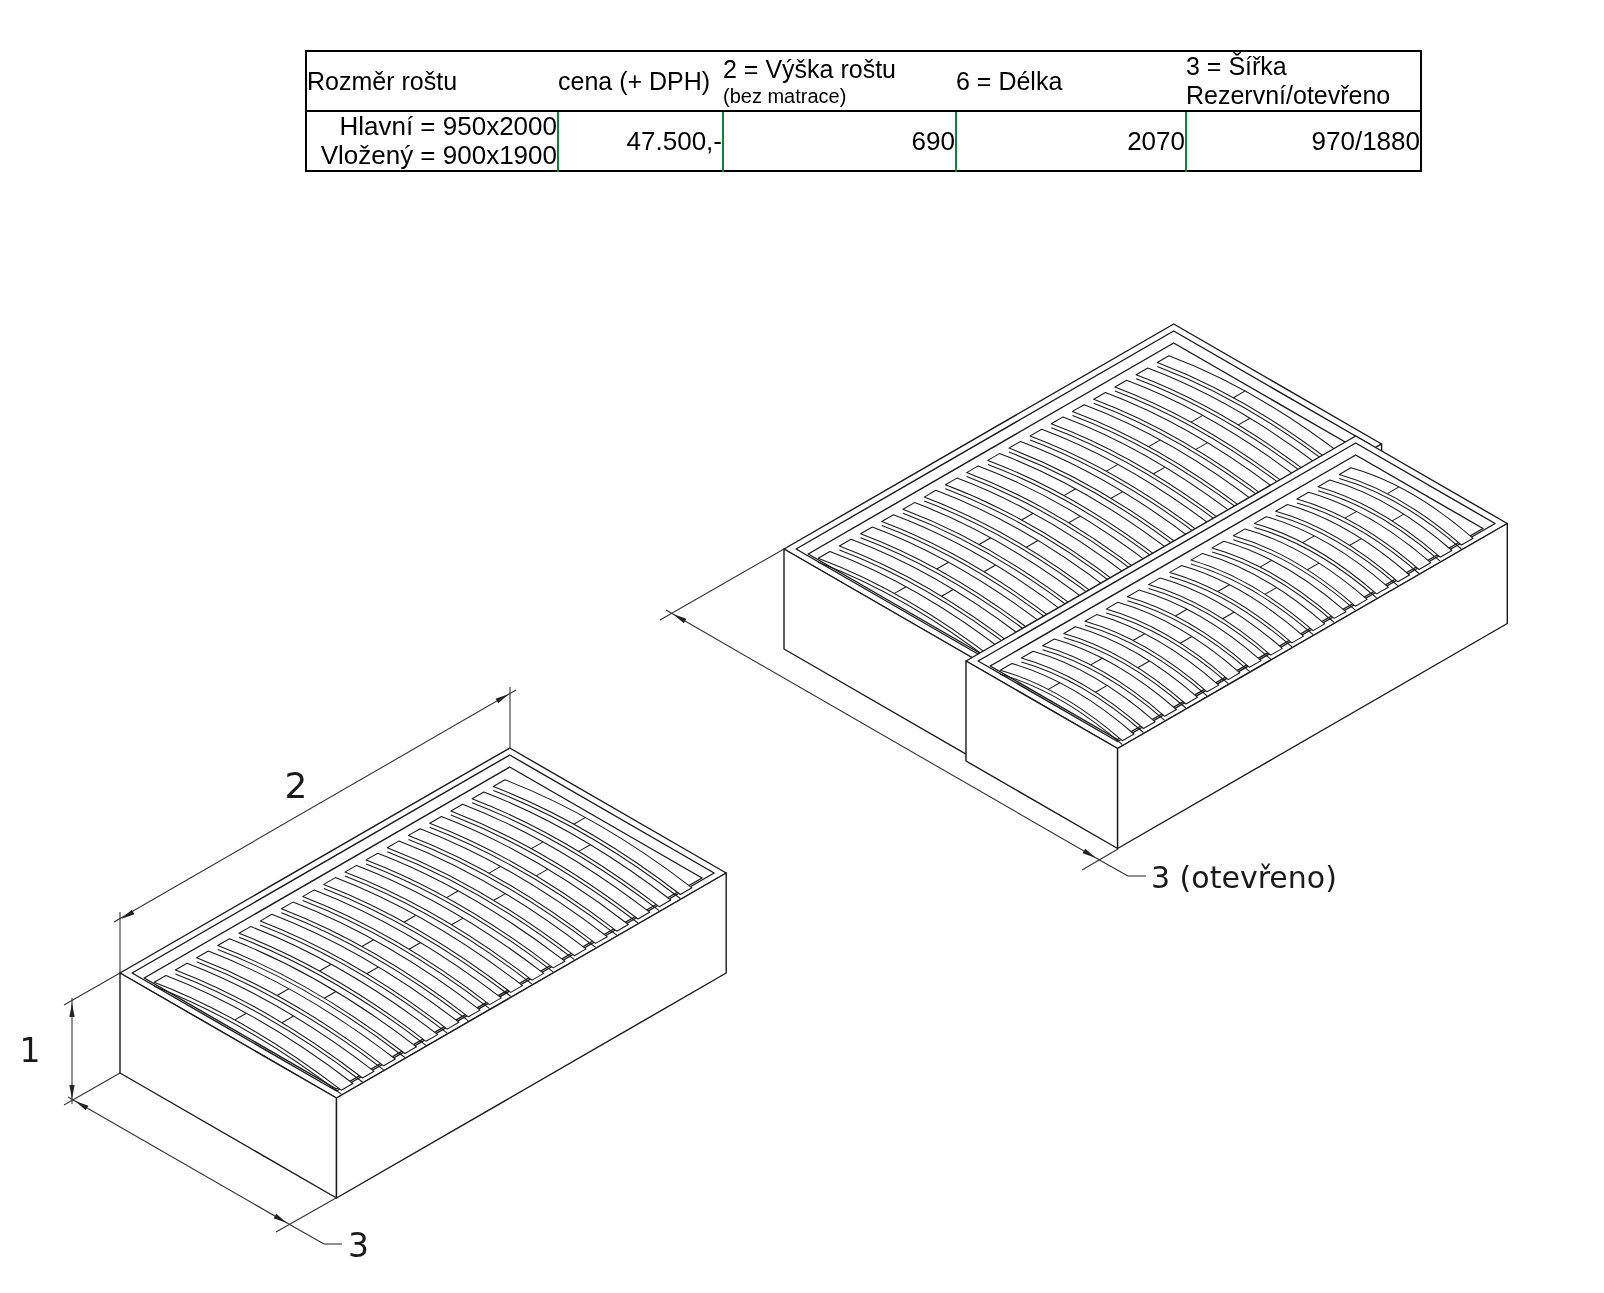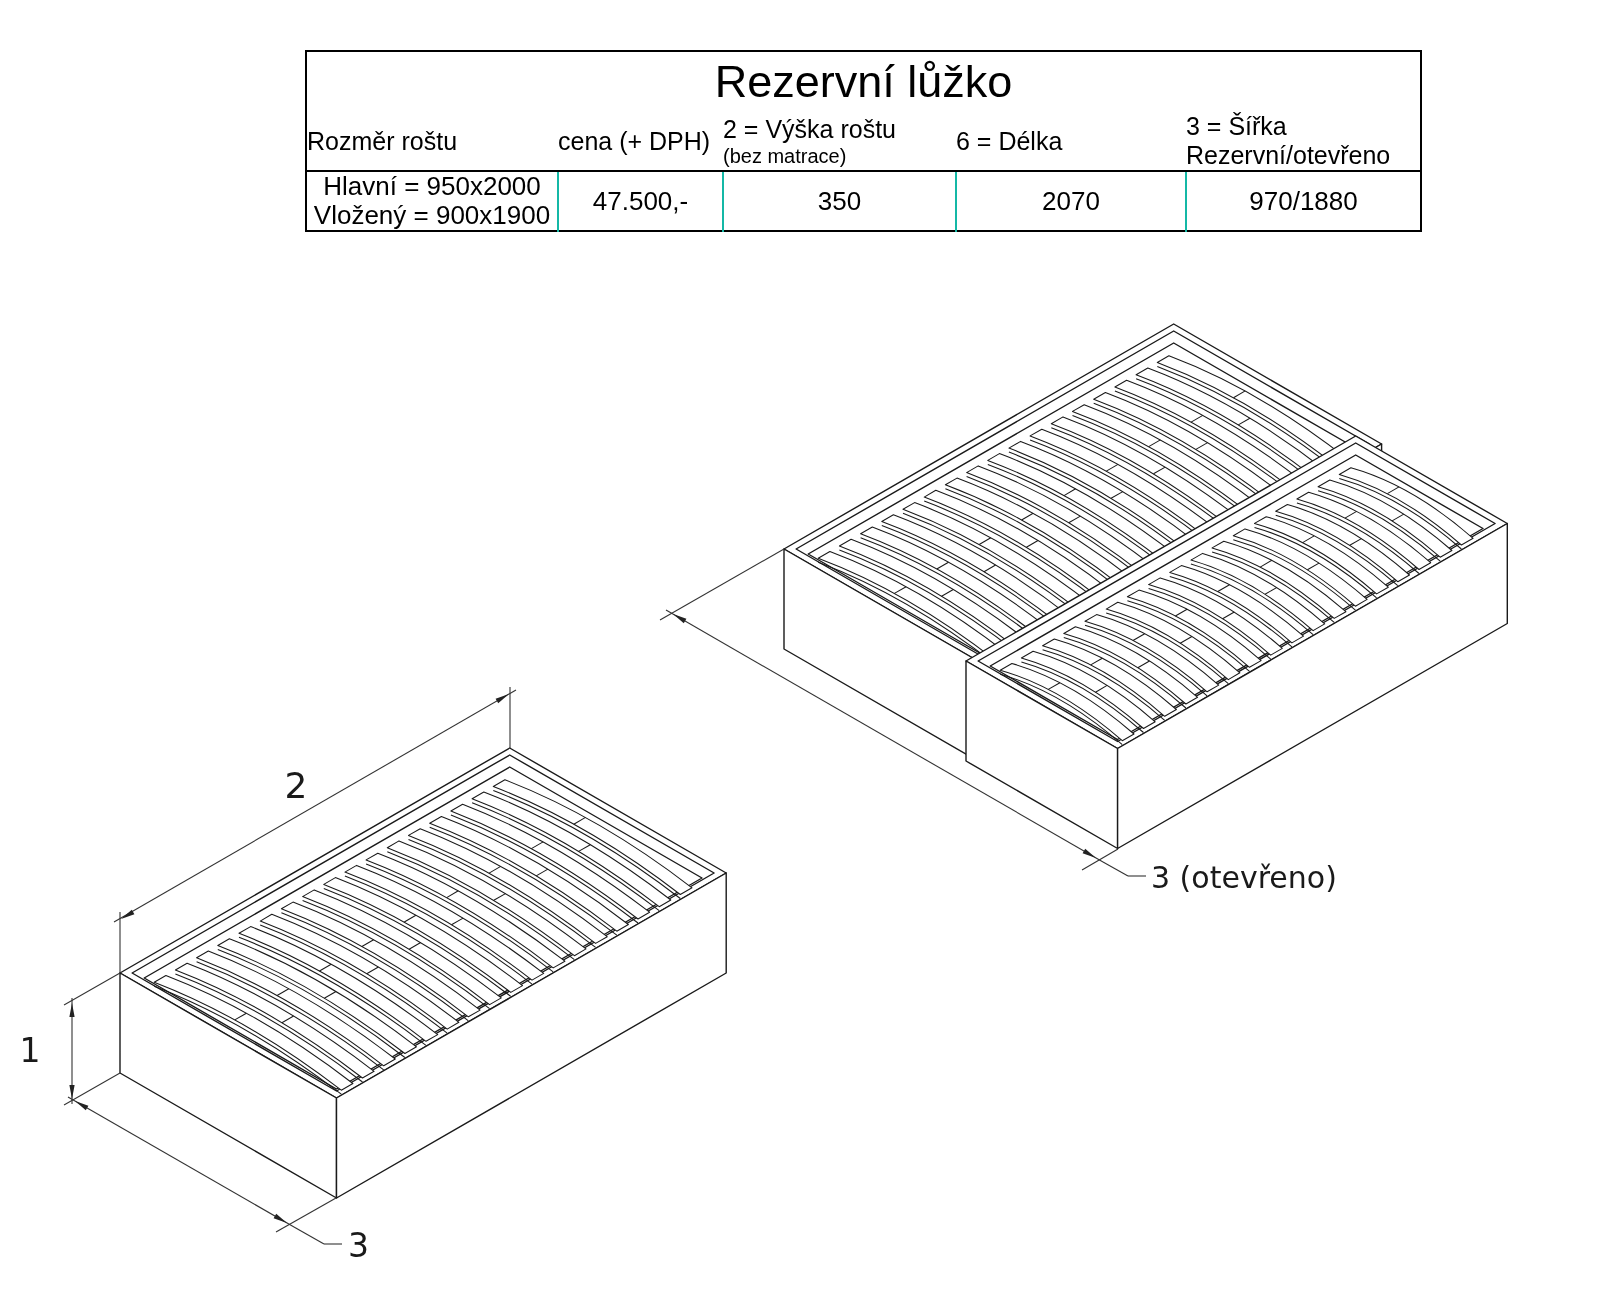--- a/index.html
+++ b/index.html
@@ -13,22 +13,22 @@
   td.titlecell{height:61px;text-align:center;font-size:45px;line-height:58px;
                border-bottom:2px solid #000;}
   tr.hdr td{height:59px;font-size:25px;border-bottom:2px solid #000;}
   td.dotted{border:2px dotted #000;border-bottom:2px solid #000;}
   td.h0{padding-left:10px;}
   td.h1{vertical-align:bottom;padding-left:8px;padding-bottom:8px;}
   td.h2{padding-left:8px;}
   td.h2 .sub{display:block;font-size:20px;margin-top:1px;}
   td.h3{padding-left:8px;}
   td.h4{padding-left:8px;line-height:29px;margin-left:34px;}
-  tr.datarow td{height:58px;font-size:26px;text-align:center;}
-  tr.datarow td + td{border-left:2px solid #14b8a6;}
+  tr.datarow td{height:58px;font-size:26px;text-align:right;}
+  tr.datarow td + td{border-left:2px solid #15803d;}
   td.d0{text-align:right;padding-right:8px;line-height:29px;font-size:26px;}
   
   svg#diagram{position:absolute;left:0;top:0;}
   .f{fill:#fff;stroke:#1a1a1a;stroke-width:1.4;stroke-linejoin:round;}
   .l{fill:none;stroke:#1a1a1a;stroke-width:1.4;stroke-linejoin:round;}
   .s{stroke-width:1.05;}
   .d{fill:none;stroke:#333;stroke-width:1.1;}
   .ah{fill:#222;stroke:none;}
   .dimtxt{font-family:"DejaVu Sans",sans-serif;fill:#1a1a1a;}
   .t33{font-size:33px;} .t36{font-size:36px;} .t30{font-size:30px;}
@@ -40,43 +40,40 @@
 
   <table class="spec">
     <colgroup>
       <col style="width:252px">
         <col style="width:165px">
         <col style="width:233px">
       <col style="width:230px">
         <col style="width:235px">
     </colgroup>
     <tbody>
-        <tr>
-      <td class="titlecell" colspan="5">Rezervní lůžko</td>
-    </tr>
     <tr class="hdr">
       <td class="h0">Rozměr roštu</td>
       <td class="h1 dotted">cena (+ DPH)</td>
       <td class="h2 dotted">
         <span>2 = Výška roštu</span>
         <span class="sub">(bez matrace)</span>
       </td>
       <td class="h3 dotted">6 = Délka</td>
       <td class="h4 dotted">
         <span>3 = Šířka</span><br>
         <span>Rezervní/otevřeno</span>
       </td>
     </tr>
     <tr class="datarow">
       <td class="d0">
         <span>Hlavní = 950x2000</span><br>
         <span>Vložený = 900x1900</span>
       </td>
       <td>47.500,-</td>
-      <td>350</td>
+      <td>690</td>
       <td>2070</td>
       <td>970/1880</td>
     </tr>
   </tbody>
     </table>
 
   <svg id="diagram" width="1604" height="1293" viewBox="0 0 1604 1293">
     <g id="g-right">
         <path d="M784.0,549.0L1173.7,324.0L1381.6,444.0L991.8,669.0Z" class="f"></path>
         <path d="M784.0,549.0L784.0,649.0L991.8,769.0L991.8,669.0Z" class="f"></path>

